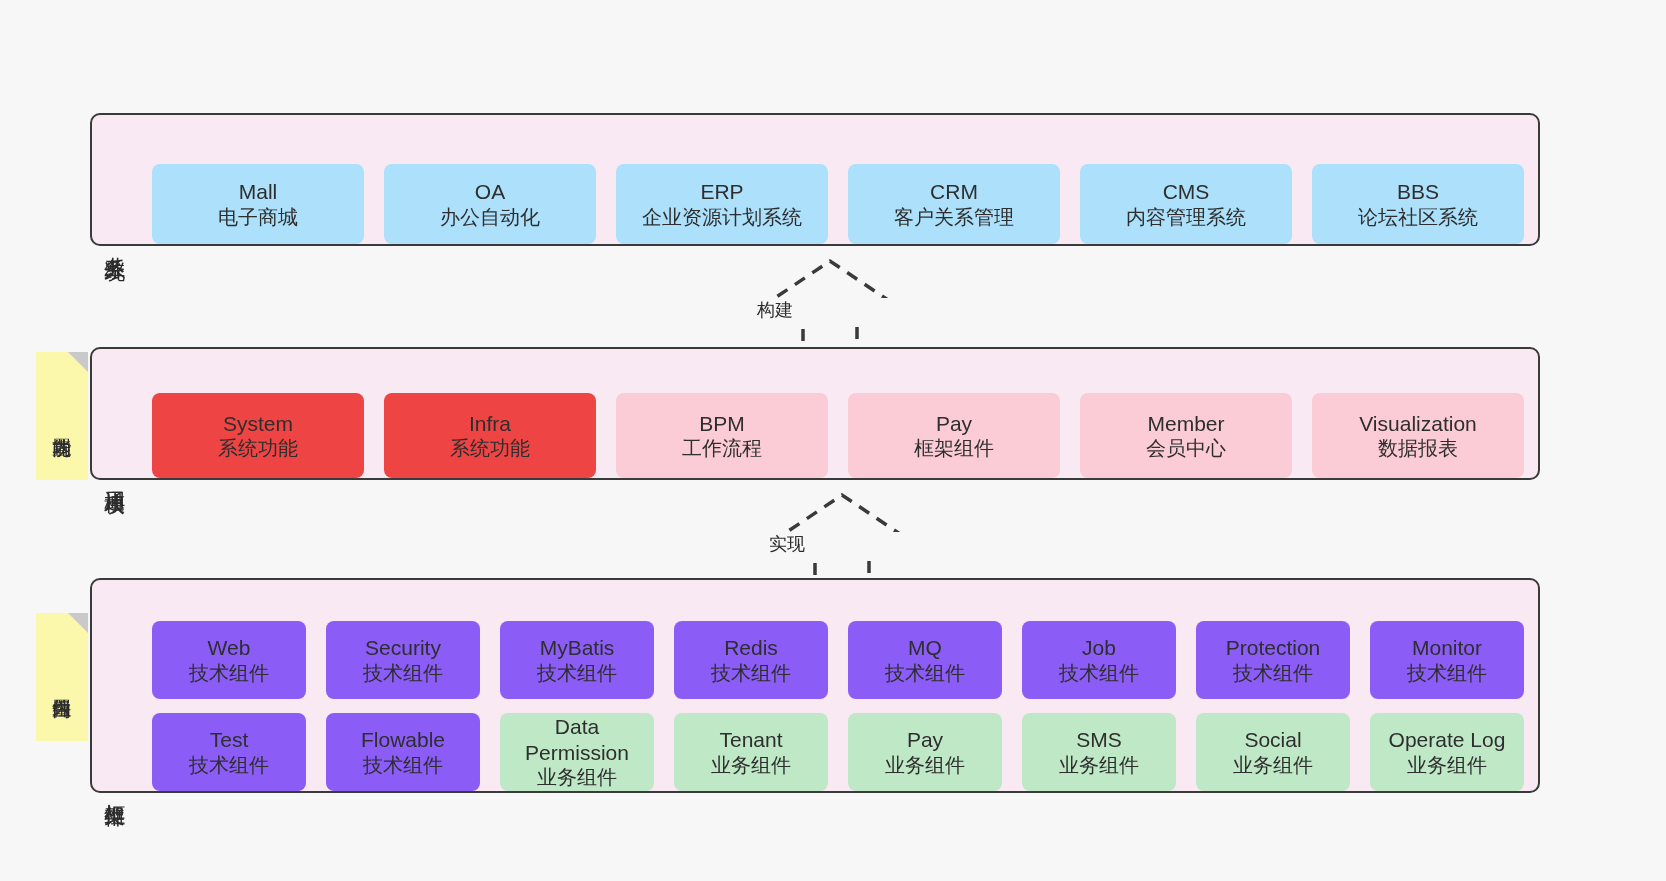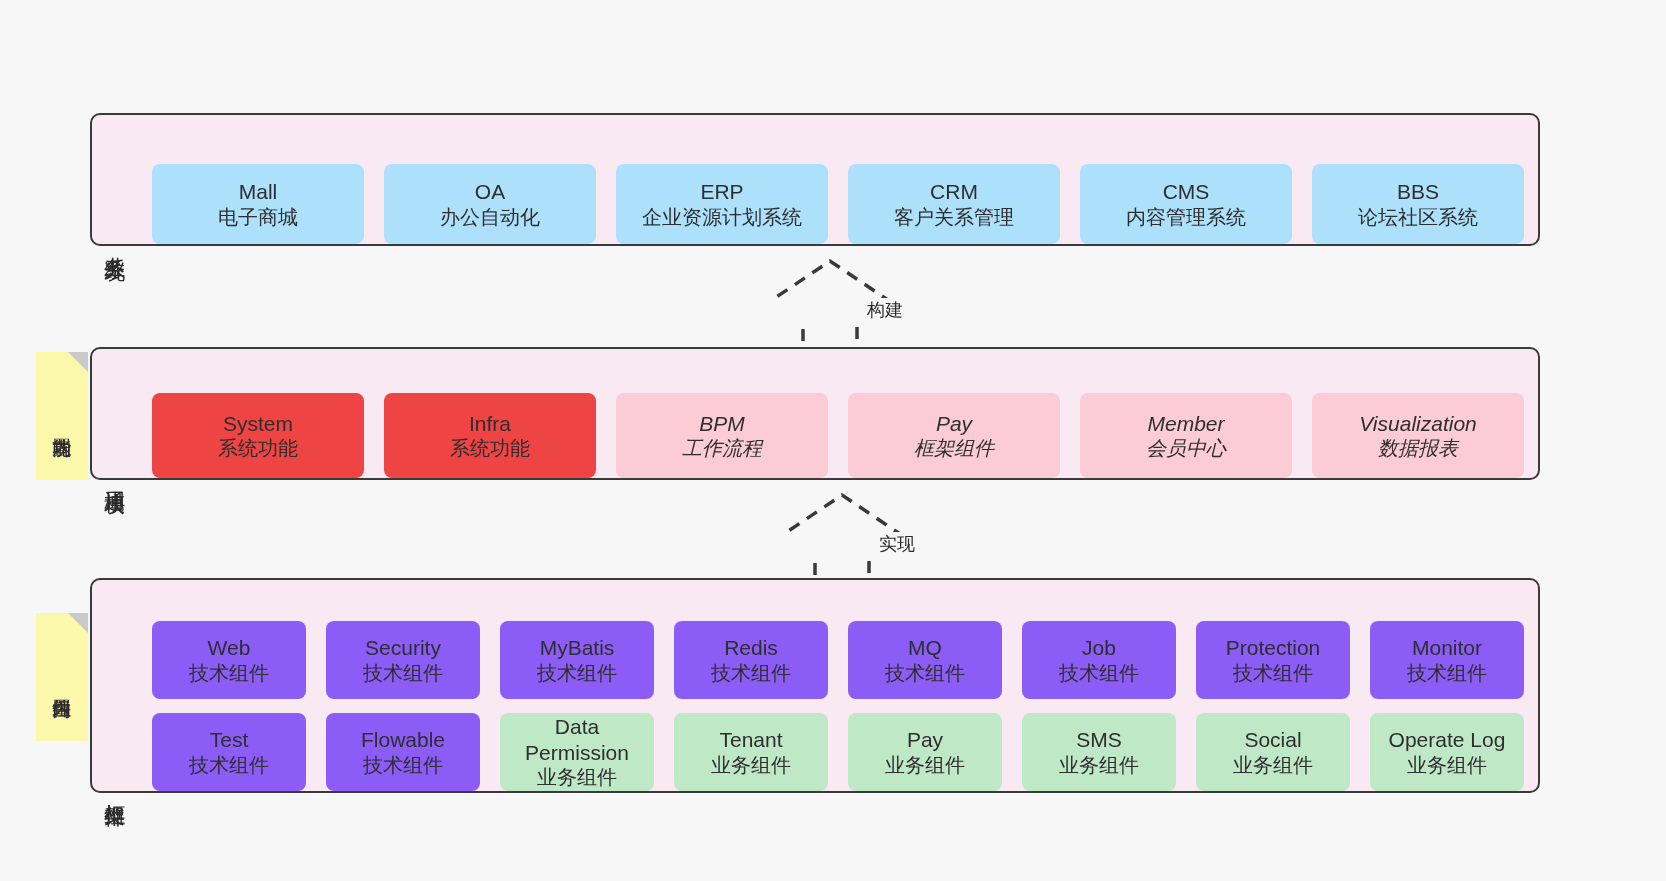--- a/index.html
+++ b/index.html
@@ -71,21 +71,21 @@
   }
   .cell .en { font-size: 21px; }
   .cell .cn { font-size: 20px; }
 
   .h-biz   { height: 80px; }
   .h-mod   { height: 85px; }
   .h-frame { height: 78px; }
 
   .blue        { background: #ace0fb; }
   .red-strong  { background: #ef4444; }
-  .red-light   { background: #fbccd5; font-style: italic; }
+  .red-light   { background: #fbccd5; }
   .green-strong{ background: #8b5cf6; }
   .green-light { background: #bfe8c6; }
 
   
   .note {
     position: absolute;
     width: 52px;
     background: #fbf8ab;
     display: flex;
     align-items: center;
@@ -112,21 +112,21 @@
   .arrow {
     position: absolute;
     width: 150px;
     height: 95px;
   }
   .arrow svg { display: block; width: 150px; height: 95px; }
   .arrow-label {
     position: absolute;
     left: 0; right: 0;
     top: 42px;
-    text-align: right;
+    text-align: left;
     font-size: 18px;
     color: #2b2b2b;
     background: #f7f7f7;
     line-height: 1;
     padding: 3px 2px;
     user-select: none;
   }
 </style>
 </head>
 <body>

